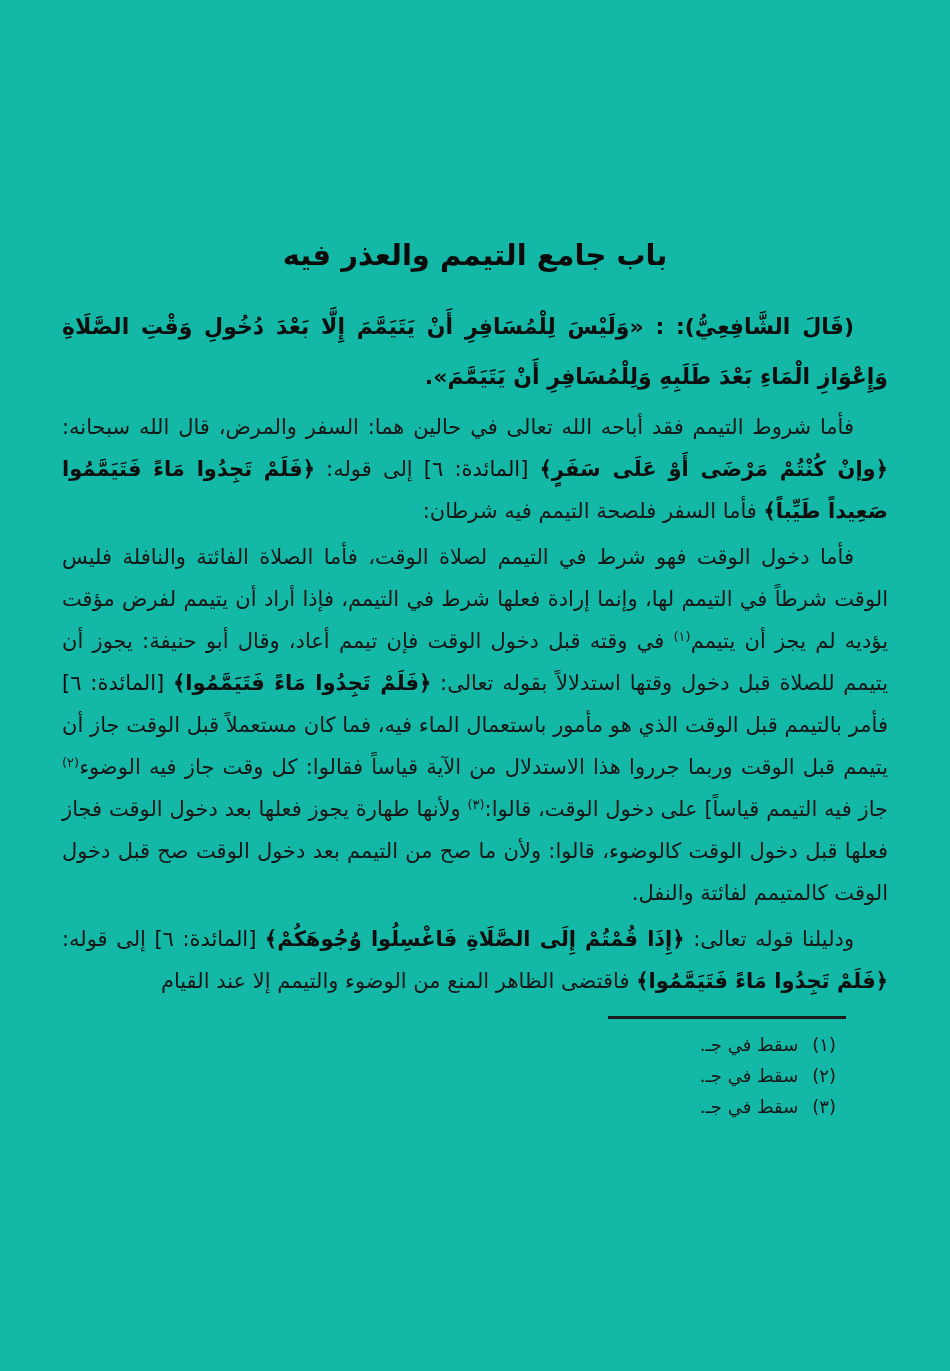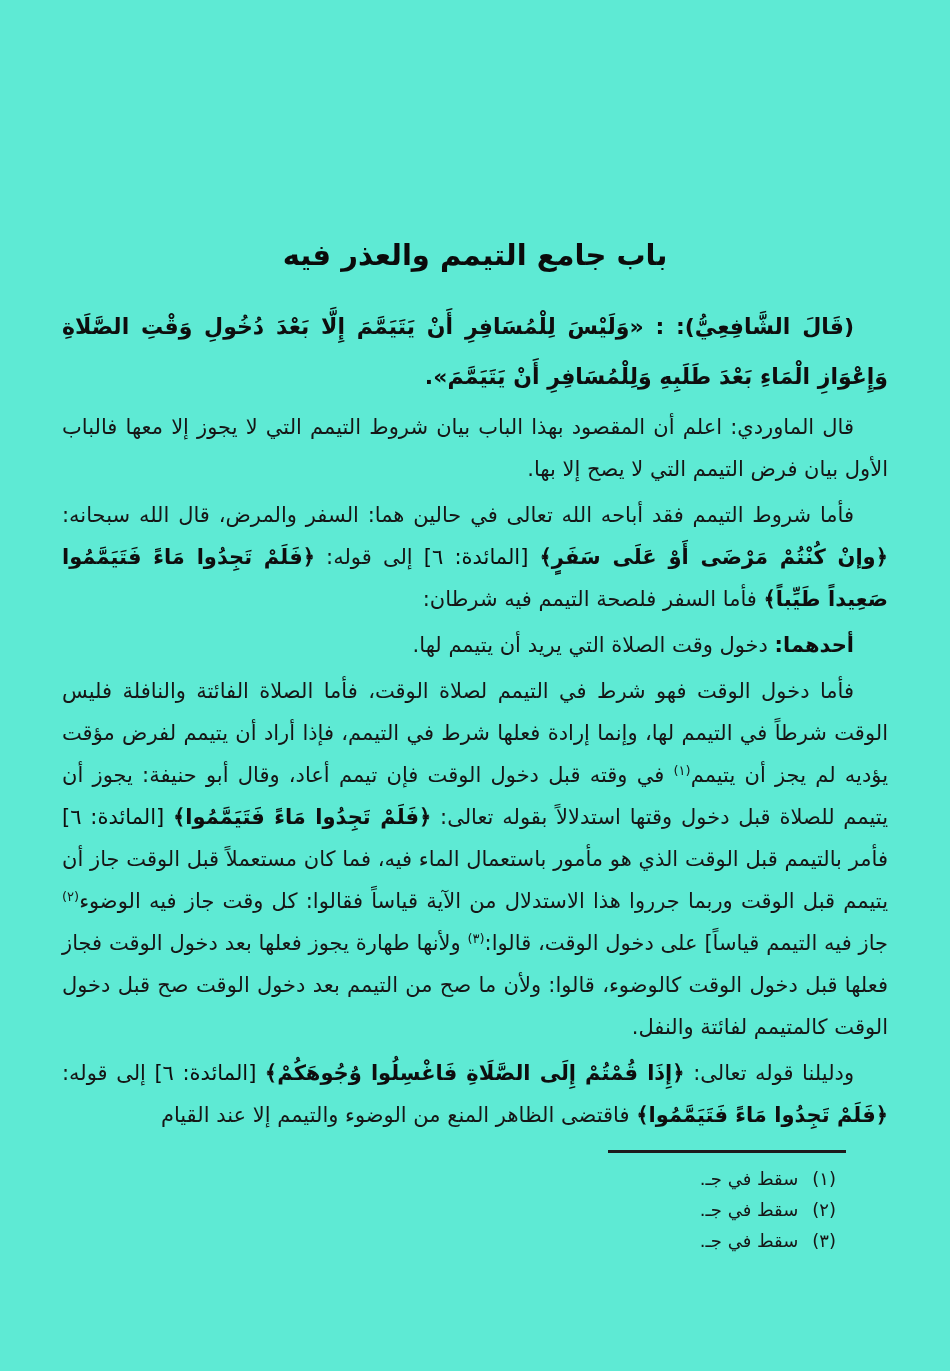--- a/index.html
+++ b/index.html
@@ -1,19 +1,19 @@
 <!DOCTYPE html>
 <html lang="ar" dir="rtl"><head>
 <meta charset="utf-8">
 <style>
   html,body{margin:0;padding:0;background:#ffffff;}
   .page{
     position:relative;
     width:950px;height:1371px;
-    background:#5eead4;
+    background:#14b8a6;
     box-sizing:border-box;
     padding:0 62px;
     direction:rtl;
     overflow:hidden;
     font-family:"DejaVu Sans",sans-serif;
     color:#161616;
   }
   .title{
     margin:0;
     padding-top:238px;
@@ -70,23 +70,21 @@
   .fn-marker{white-space:nowrap;}
 </style>
 </head>
 <body>
 
 <div class="page">
   <h1 class="title">باب جامع التيمم والعذر فيه</h1>
 
   <div class="body-text">
       <p class="para matn"><span class="seg-speaker">(قَالَ الشَّافِعِيُّ)</span><span class="seg-matn">: : «وَلَيْسَ لِلْمُسَافِرِ أَنْ يَتَيَمَّمَ إِلَّا بَعْدَ دُخُولِ وَقْتِ الصَّلَاةِ وَإِعْوَازِ الْمَاءِ بَعْدَ طَلَبِهِ وَلِلْمُسَافِرِ أَنْ يَتَيَمَّمَ».</span></p>
-      <p class="para body"><span class="seg-normal">قال الماوردي: اعلم أن المقصود بهذا الباب بيان شروط التيمم التي لا يجوز إلا معها فالباب الأول بيان فرض التيمم التي لا يصح إلا بها.</span></p>
       <p class="para body"><span class="seg-normal">فأما شروط التيمم فقد أباحه الله تعالى في حالين هما: السفر والمرض، قال الله سبحانه: </span><span class="seg-quran">﴿وإنْ كُنْتُمْ مَرْضَى أَوْ عَلَى سَفَرٍ﴾</span><span class="seg-ref"> [المائدة: ٦] </span><span class="seg-normal">إلى قوله: </span><span class="seg-quran">﴿فَلَمْ تَجِدُوا مَاءً فَتَيَمَّمُوا صَعِيداً طَيِّباً﴾</span><span class="seg-normal"> فأما السفر فلصحة التيمم فيه شرطان:</span></p>
-      <p class="para body"><span class="seg-b">أحدهما:</span><span class="seg-normal"> دخول وقت الصلاة التي يريد أن يتيمم لها.</span></p>
       <p class="para body"><span class="seg-normal">فأما دخول الوقت فهو شرط في التيمم لصلاة الوقت، فأما الصلاة الفائتة والنافلة فليس الوقت شرطاً في التيمم لها، وإنما إرادة فعلها شرط في التيمم، فإذا أراد أن يتيمم لفرض مؤقت يؤديه لم يجز أن يتيمم</span><span class="seg-sup">(١)</span><span class="seg-normal"> في وقته قبل دخول الوقت فإن تيمم أعاد، وقال أبو حنيفة: يجوز أن يتيمم للصلاة قبل دخول وقتها استدلالاً بقوله تعالى: </span><span class="seg-quran">﴿فَلَمْ تَجِدُوا مَاءً فَتَيَمَّمُوا﴾</span><span class="seg-ref"> [المائدة: ٦] </span><span class="seg-normal">فأمر بالتيمم قبل الوقت الذي هو مأمور باستعمال الماء فيه، فما كان مستعملاً قبل الوقت جاز أن يتيمم قبل الوقت وربما جرروا هذا الاستدلال من الآية قياساً فقالوا: كل وقت جاز فيه الوضوء</span><span class="seg-sup">(٢)</span><span class="seg-normal"> جاز فيه التيمم قياساً] على دخول الوقت، قالوا:</span><span class="seg-sup">(٣)</span><span class="seg-normal"> ولأنها طهارة يجوز فعلها بعد دخول الوقت فجاز فعلها قبل دخول الوقت كالوضوء، قالوا: ولأن ما صح من التيمم بعد دخول الوقت صح قبل دخول الوقت كالمتيمم لفائتة والنفل.</span></p>
       <p class="para body"><span class="seg-normal">ودليلنا قوله تعالى: </span><span class="seg-quran">﴿إِذَا قُمْتُمْ إِلَى الصَّلَاةِ فَاغْسِلُوا وُجُوهَكُمْ﴾</span><span class="seg-ref"> [المائدة: ٦] </span><span class="seg-normal">إلى قوله: </span><span class="seg-quran">﴿فَلَمْ تَجِدُوا مَاءً فَتَيَمَّمُوا﴾</span><span class="seg-normal"> فاقتضى الظاهر المنع من الوضوء والتيمم إلا عند القيام</span></p>
     </div>
 
   <div class="footnote-area">
     <div class="fn-rule"></div>
     <div class="footnotes">
         <div class="fn-row">
           <span class="fn-marker">(١)</span>
           <span class="fn-text">سقط في جـ.</span>

